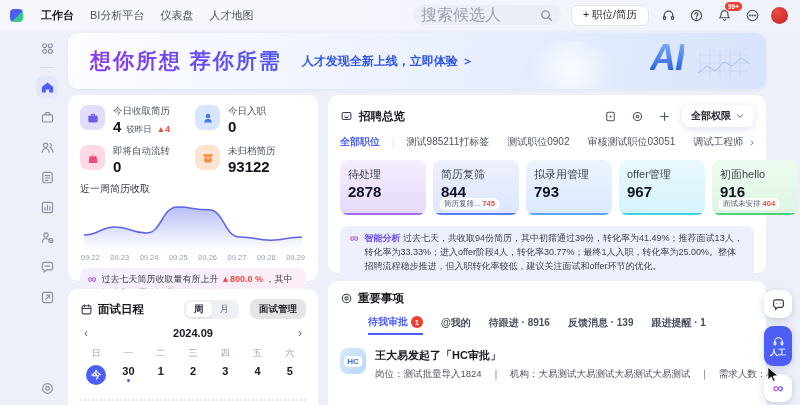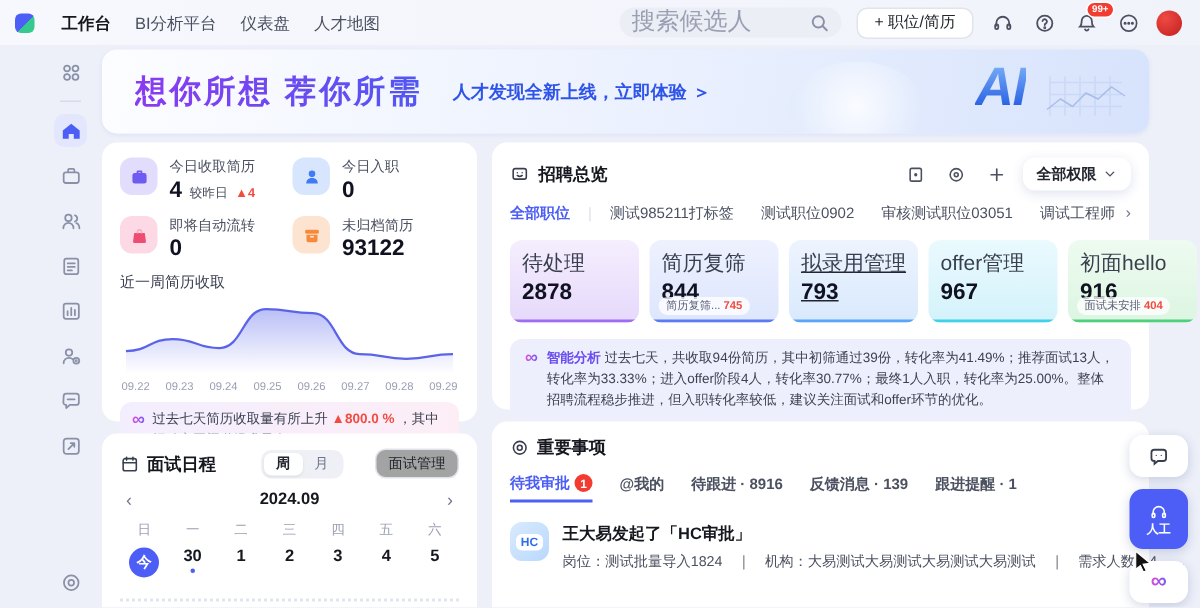--- a/index.html
+++ b/index.html
@@ -69,21 +69,21 @@
 
   
   .calendar-card{height:150px;}
   .cal-header{display:flex;align-items:center;gap:5px;}
   .hdr-icon{color:#3a3f4f;display:flex;}
   .hdr-icon svg{width:13px;height:13px;fill:none;stroke:currentColor;stroke-width:1.3;stroke-linecap:round;}
   .hdr-title{font-size:11.5px;font-weight:700;color:#16181f;white-space:nowrap;}
   .seg{margin-left:auto;display:flex;background:#eff0f6;border-radius:7px;padding:2px;font-size:9.5px;cursor:pointer;}
   .seg-on{background:#fff;border-radius:5px;padding:1px 8px;color:#23262f;font-weight:700;box-shadow:0 1px 2px rgba(0,0,0,.08);}
   .seg-off{padding:1px 8px;color:#70768a;}
-  .manage-btn{margin-left:16px;border:1px solid #e2e4ec;border-radius:7px;font-size:9.5px;padding:2.5px 8px;color:#23262f;background:#a3a3a3;font-weight:400;white-space:nowrap;cursor:pointer;}
+  .manage-btn{margin-left:6px;border:1px solid #e2e4ec;border-radius:7px;font-size:9.5px;padding:2.5px 8px;color:#23262f;background:#e5e5e5;font-weight:700;white-space:nowrap;cursor:pointer;}
   .month-row{display:flex;align-items:center;justify-content:space-between;margin-top:8px;padding:0 4px;}
   .month-label{font-size:11px;font-weight:800;color:#16181f;}
   .month-arrow{font-size:12px;color:#70768a;cursor:pointer;line-height:1;}
   .week-row{display:grid;grid-template-columns:repeat(7,1fr);text-align:center;font-size:9px;color:#9aa0b4;margin-top:8px;}
   .day-row{display:grid;grid-template-columns:repeat(7,1fr);text-align:center;margin-top:5px;}
   .day-cell{font-size:11px;font-weight:700;color:#16181f;cursor:pointer;}
   .today-circle{width:20px;height:20px;border-radius:50%;background:#4c5ef5;color:#fff;display:flex;align-items:center;justify-content:center;margin:0 auto;font-size:10px;}
   .day-dot{display:block;width:3px;height:3px;border-radius:50%;background:#4c5ef5;margin:2px auto 0;}
   .day-dot.hide{visibility:hidden;}
   .dotted{border-top:2px dotted #e2e5f0;margin-top:9px;}
@@ -100,46 +100,46 @@
   .ov-tab{cursor:pointer;flex:0 0 auto;}
   .ov-tab.active{color:#4c5ef5;font-weight:700;position:relative;}
   .ov-tab.active::after{content:"";position:absolute;left:2px;right:2px;bottom:-6px;height:2px;background:#4c5ef5;border-radius:2px;}
   .ov-sep{color:#dfe1ea;flex:0 0 auto;margin:0 -6px;}
   .ov-more{flex:0 0 auto;color:#70768a;font-size:11px;margin-left:6px;cursor:pointer;}
   .ov-cards{display:flex;gap:7px;margin-top:11px;}
   .ov-card{width:86px;height:55px;border-radius:8px;padding:7px 8px;position:relative;overflow:hidden;flex:0 0 auto;cursor:pointer;}
   .ov-card::after{content:"";position:absolute;left:0;right:0;bottom:0;height:2px;background:var(--ac,transparent);}
   .g1{background:linear-gradient(180deg,#f5eefe,#e6d9fb);--ac:#a06df2;}
   .g2{background:linear-gradient(180deg,#eef1fe,#dde6fd);--ac:#5b7bf5;}
-  .g3{background:linear-gradient(180deg,#edf4fe,#d9e9fd);text-decoration:underline;--ac:#58a6f5;}
+  .g3{background:linear-gradient(180deg,#edf4fe,#d9e9fd);--ac:#58a6f5;}
   .g4{background:linear-gradient(180deg,#eafafe,#d4f2fb);--ac:#3fd2e8;}
   .g5{background:linear-gradient(180deg,#eefbf0,#dcf5e2);--ac:#4fd07c;}
   .g6{flex:1;background:repeating-linear-gradient(45deg,#f2f3f6 0 6px,#edeef3 6px 12px);}
-  .ov-card-label{font-size:14px;color:#3a3f4f;white-space:nowrap;}
+  .ov-card-label{font-size:11px;color:#3a3f4f;white-space:nowrap;}
   .ov-card-value{font-size:15px;font-weight:800;color:#101221;margin-top:1px;}
   .ov-badge{position:absolute;left:6px;bottom:5px;font-size:7.5px;background:rgba(255,255,255,.78);border-radius:7px;padding:1px 5px;color:#5a6078;white-space:nowrap;}
   .ov-badge b{color:#f24b3f;}
   .ai-box{margin-top:11px;background:#edeffc;border-radius:8px;padding:6px 10px;font-size:9px;line-height:1.55;color:#3d4252;display:flex;gap:6px;align-items:flex-start;}
   .ai-label{color:#6c4df0;font-weight:700;}
 
   
   .important-card{flex:1;}
-  .imp-tabs{display:flex;gap:18px;margin-top:9px;font-size:10px;color:#4b5160;font-weight:600;white-space:nowrap;}
+  .imp-tabs{display:flex;gap:18px;margin-top:9px;font-size:10px;color:#4b5160;font-weight:600;white-space:nowrap;margin-left:28px;}
   .imp-tab{cursor:pointer;padding-bottom:4px;display:flex;align-items:center;gap:3px;}
   .imp-tab.active{color:#4c5ef5;border-bottom:2px solid #4c5ef5;}
   .imp-badge{background:#f23c32;color:#fff;border-radius:50%;width:12px;height:12px;font-size:8px;display:inline-flex;align-items:center;justify-content:center;font-weight:700;}
   .imp-item{display:flex;gap:9px;margin-top:13px;cursor:pointer;}
   .hc-icon{width:26px;height:26px;border-radius:8px;background:linear-gradient(135deg,#d9eafe,#b9d8fd);display:flex;align-items:center;justify-content:center;flex:0 0 auto;}
   .hc-inner{background:#fff;border-radius:4px;padding:1px 3px;font-size:8px;font-weight:800;color:#2f6bf0;}
   .imp-title{font-size:11px;font-weight:700;color:#16181f;}
   .imp-meta{font-size:9.5px;color:#4b5160;margin-top:5px;white-space:nowrap;overflow:hidden;text-overflow:ellipsis;max-width:420px;}
 
   
   .float-stack{position:absolute;right:8px;top:290px;display:flex;flex-direction:column;gap:8px;align-items:center;z-index:5;}
-  .fbtn{width:39px;height:28px;background:#fff;border-radius:9px;box-shadow:0 2px 7px rgba(40,60,120,.20);display:flex;align-items:center;justify-content:center;cursor:pointer;position:relative;}
+  .fbtn{width:28px;height:28px;background:#fff;border-radius:9px;box-shadow:0 2px 7px rgba(40,60,120,.20);display:flex;align-items:center;justify-content:center;cursor:pointer;position:relative;}
   .fbtn svg{width:15px;height:15px;fill:none;stroke:#3a3f4f;stroke-width:1.3;stroke-linecap:round;}
   .fbtn.human{height:40px;background:#4c5ef5;flex-direction:column;gap:1px;}
   .fbtn.human svg{stroke:#fff;width:13px;height:13px;}
   .human-label{color:#fff;font-size:8px;font-weight:700;line-height:1;}
   .fbtn .infinity{font-size:15px;}
   .cursor-icon{position:absolute;top:-7px;left:2px;}
 </style>
 </head>
 <body>
 

